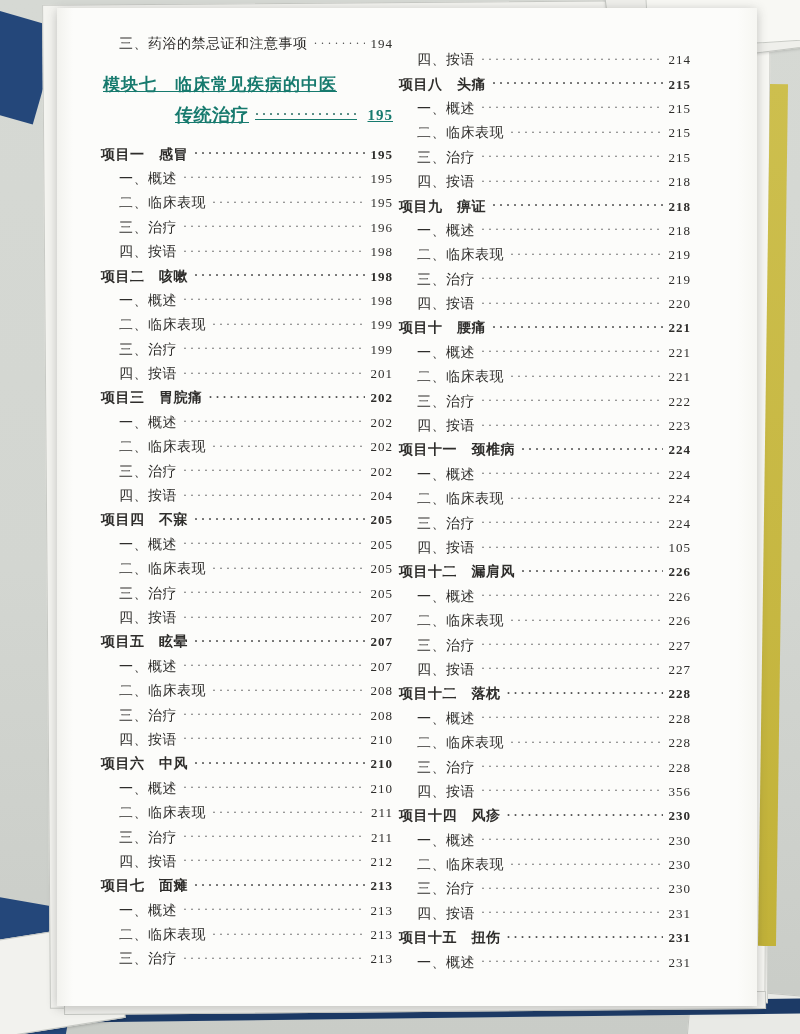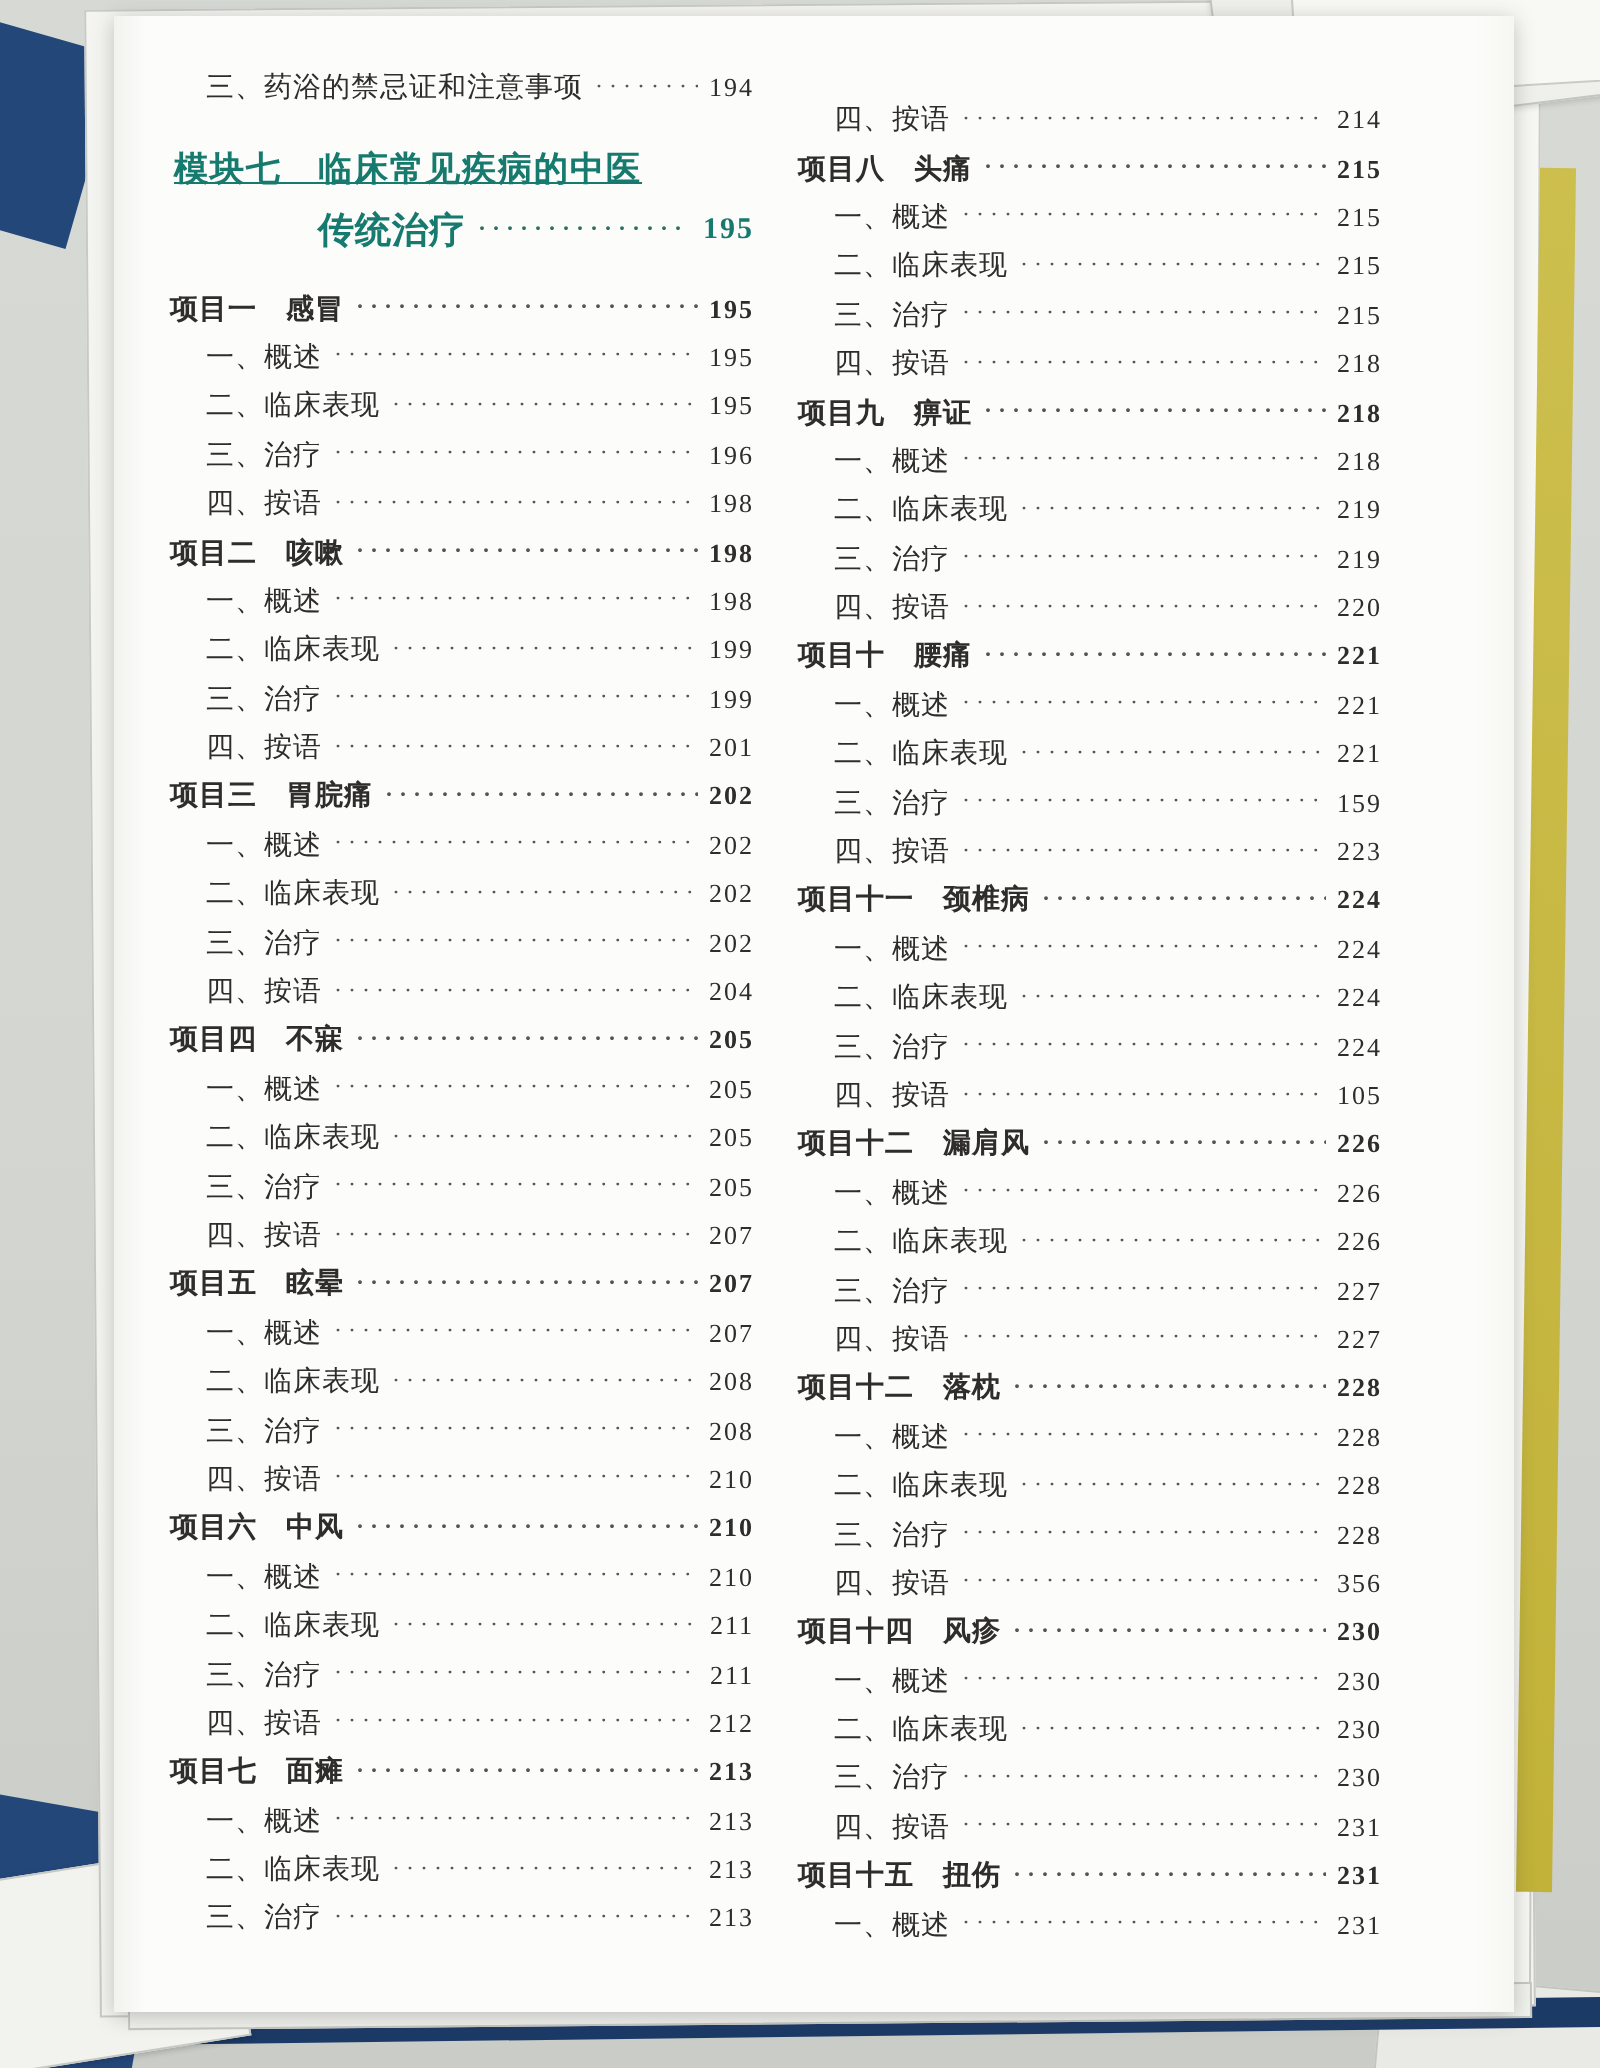--- a/index.html
+++ b/index.html
@@ -22,33 +22,33 @@
   .fan-tr-1{left:606px;top:-52px;width:250px;height:106px;background:#efefeb;border:1px solid #c3c5c0;transform:rotate(-7deg);z-index:3;box-shadow:0 1px 3px rgba(0,0,0,.15);}
   .fan-tr-2{left:646px;top:-34px;width:200px;height:76px;background:#f8f8f4;border:1px solid #c9cbc6;transform:rotate(-3.5deg);z-index:4;}
   .yellow-edge{left:764px;top:84px;width:18px;height:862px;background:linear-gradient(180deg,#cdbf4e,var(--yellow,#c2b239));transform:rotate(0.8deg);z-index:4;}
 
   
   .page{position:absolute;left:57px;top:8px;width:700px;height:998px;z-index:10;
     background:linear-gradient(90deg,#f2f2ee 0,#fcfcfa 16px,#fcfcfa 680px,#f6f6f2 100%);
     box-shadow:0 2px 10px rgba(55,55,55,.28);}
 
   .col{position:absolute;}
-  .col-left{left:28px;top:24px;width:292px;}
+  .col-left{left:44px;top:24px;width:292px;}
   .col-right{left:342px;top:40px;width:292px;}
 
   .toc-row{display:flex;align-items:center;height:24.4px;font-size:14px;color:#2e2d2b;letter-spacing:.5px;}
   .lvl-sub{padding-left:18px;}
   .lvl-item{padding-left:0;font-weight:bold;}
   .toc-label{white-space:nowrap;}
   .toc-dots{flex:1 1 auto;overflow:hidden;white-space:nowrap;font-size:12px;letter-spacing:3px;color:#555;margin:0 2px 0 6px;transform:translateY(-1px);}
   .toc-page{flex:0 0 auto;min-width:26px;text-align:right;font-size:13px;color:#2e2d2b;letter-spacing:1px;}
 
   .module-block{margin:14px 0 12px;color:var(--accent,#177a6e);font-weight:bold;}
   .module-line1{font-size:17px;line-height:30px;padding-left:2px;letter-spacing:1px;white-space:nowrap;text-decoration:underline;}
-  .module-line2{height:30px;font-size:18px;padding-left:74px;color:var(--accent,#177a6e);}
+  .module-line2{height:30px;font-size:18px;padding-left:74px;color:var(--accent,#177a6e);text-decoration:underline;}
   .module-line2 .toc-dots{color:#2e6f66;font-size:12px;}
   .module-line2 .toc-page{font-size:15px;font-weight:bold;color:var(--accent,#177a6e);min-width:34px;}
 </style>
 </head>
 <body>
 
 <div class="photo">
 
   <div class="decor navy-tl"></div>
   <div class="decor navy-bl"></div>
@@ -315,21 +315,21 @@
           <span class="toc-page">221</span>
         </div>
         <div class="toc-row lvl-sub">
           <span class="toc-label">二、临床表现</span>
           <span class="toc-dots">··························································································</span>
           <span class="toc-page">221</span>
         </div>
         <div class="toc-row lvl-sub">
           <span class="toc-label">三、治疗</span>
           <span class="toc-dots">··························································································</span>
-          <span class="toc-page">159</span>
+          <span class="toc-page">222</span>
         </div>
         <div class="toc-row lvl-sub">
           <span class="toc-label">四、按语</span>
           <span class="toc-dots">··························································································</span>
           <span class="toc-page">223</span>
         </div>
         <div class="toc-row lvl-item">
           <span class="toc-label">项目十一　颈椎病</span>
           <span class="toc-dots">··························································································</span>
           <span class="toc-page">224</span>

